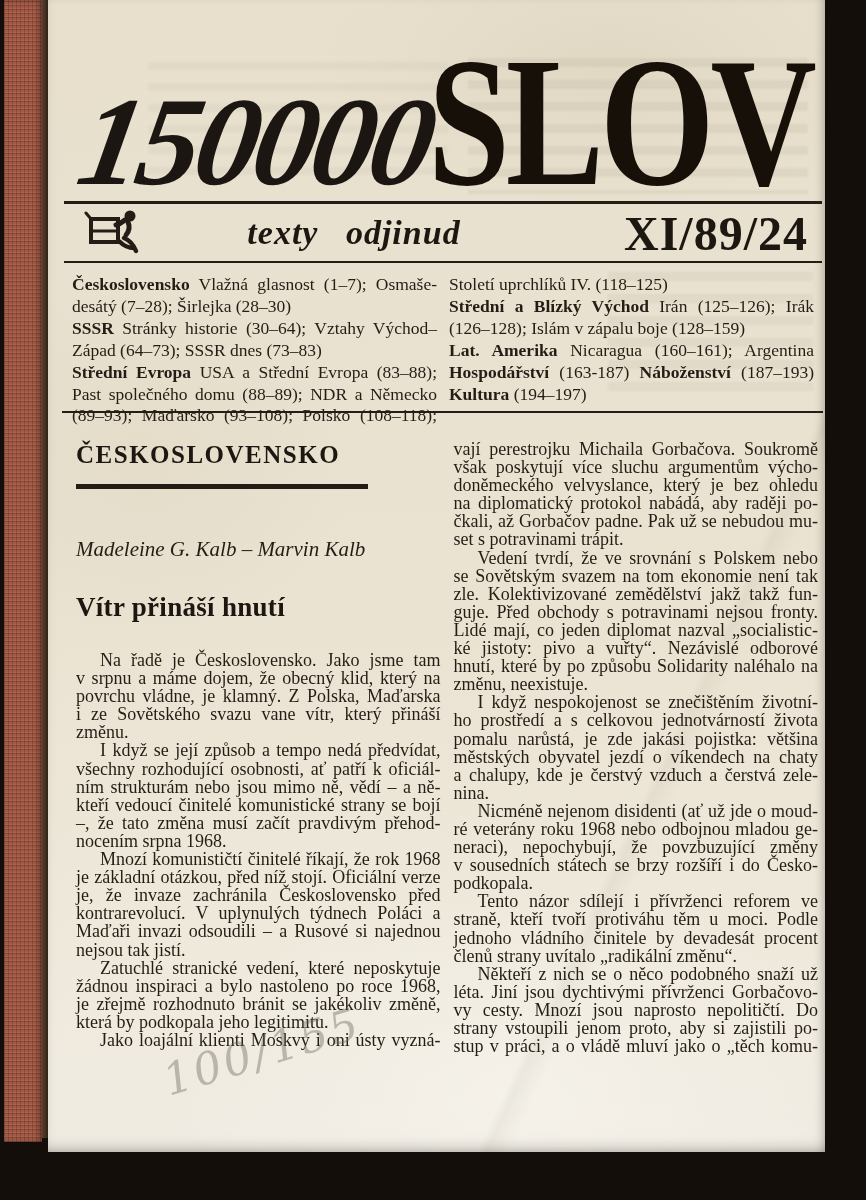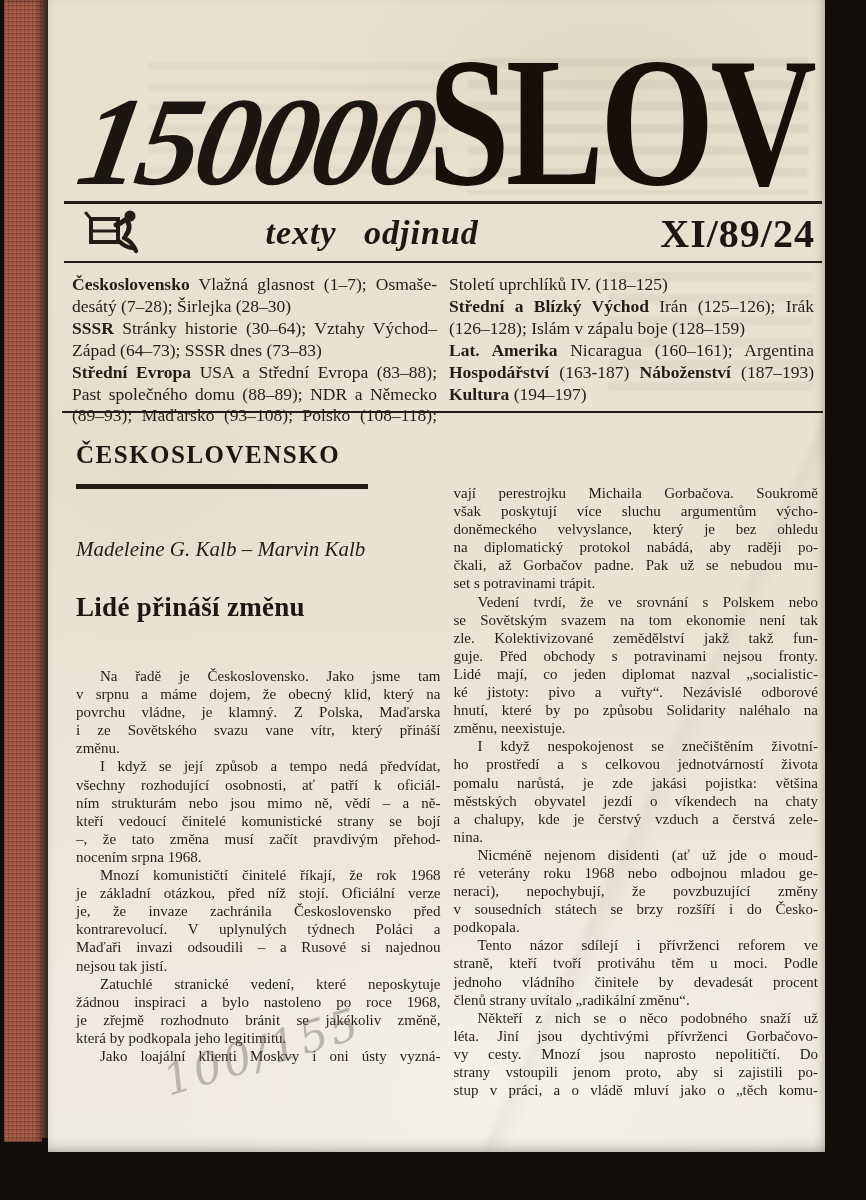--- a/index.html
+++ b/index.html
@@ -64,42 +64,42 @@
   
   .subbar{
     position:absolute;left:36px;right:8px;top:206px;height:54px;
     display:flex;align-items:center;justify-content:flex-end;
   }
   .logo{width:60px;height:50px;flex:0 0 auto;margin-top:-2px;}
   .subtitle{
     margin:0 auto;font-style:italic;font-weight:700;font-size:34px;
     word-spacing:18px;letter-spacing:1px;padding-right:60px;color:#1d1712;
   }
-  .issue{font-weight:700;font-size:40px;letter-spacing:1px;color:#1d1712;margin-right:2px;}
+  .issue{font-weight:700;font-size:48px;letter-spacing:1px;color:#1d1712;margin-right:9px;}
   
   .toc{
     position:absolute;left:24px;right:11px;top:274px;
     display:flex;gap:12px;font-size:17.5px;line-height:21.9px;
   }
   .toc-col{width:368px;}
   .toc-line{text-align:justify;}
   .toc-line b{font-weight:700;}
   .jl{text-align:justify;text-align-last:justify;}
   
   .main{
     position:absolute;left:28px;right:7px;top:440px;
     display:flex;gap:13px;
   }
   .col{width:367px;}
   .section-head{font-weight:700;font-size:25px;letter-spacing:1.5px;line-height:30px;color:#1d1712;}
   .rule-thick{width:292px;height:5px;background:#241d15;margin-top:14px;}
   .authors{font-style:italic;font-size:21px;margin-top:48px;color:#241d15;}
   .art-title{font-weight:700;font-size:27px;margin-top:30px;letter-spacing:.3px;color:#1d1712;}
   .body-text{margin-top:28px;}
-  .body-text,.col-right{font-size:15px;line-height:18.1px;margin-top:44px;}
+  .body-text,.col-right{font-size:18px;line-height:18.1px;}
   .bl{text-align:justify;}
   .ind{text-indent:24px;}
   
   .pencil{
     position:absolute;left:112px;top:1026px;
     font-style:italic;font-size:44px;letter-spacing:3px;
     color:rgba(104,99,88,.40);transform:rotate(-17deg);
     font-family:"DejaVu Serif",serif;
   }
   svg .st{stroke:#241d15;stroke-linecap:round;fill:none;}
@@ -160,21 +160,21 @@
       </div>
   </div>
 
   <div class="rule rule-3"></div>
 
   <div class="main">
     <div class="col">
       <div class="section-head">ČESKOSLOVENSKO</div>
       <div class="rule-thick"></div>
       <div class="authors">Madeleine G. Kalb – Marvin Kalb</div>
-      <div class="art-title">Lidé přináší změnu</div>
+      <div class="art-title">Vítr přináší hnutí</div>
       <div class="body-text">
           <div>
             <div class="bl jl ind">Na řadě je Československo. Jako jsme tam</div>
             <div class="bl jl">v srpnu a máme dojem, že obecný klid, který na</div>
             <div class="bl jl">povrchu vládne, je klamný. Z Polska, Maďarska</div>
             <div class="bl jl">i ze Sovětského svazu vane vítr, který přináší</div>
             <div class="bl">změnu.</div>
           </div>
           <div>
             <div class="bl jl ind">I když se její způsob a tempo nedá předvídat,</div>

